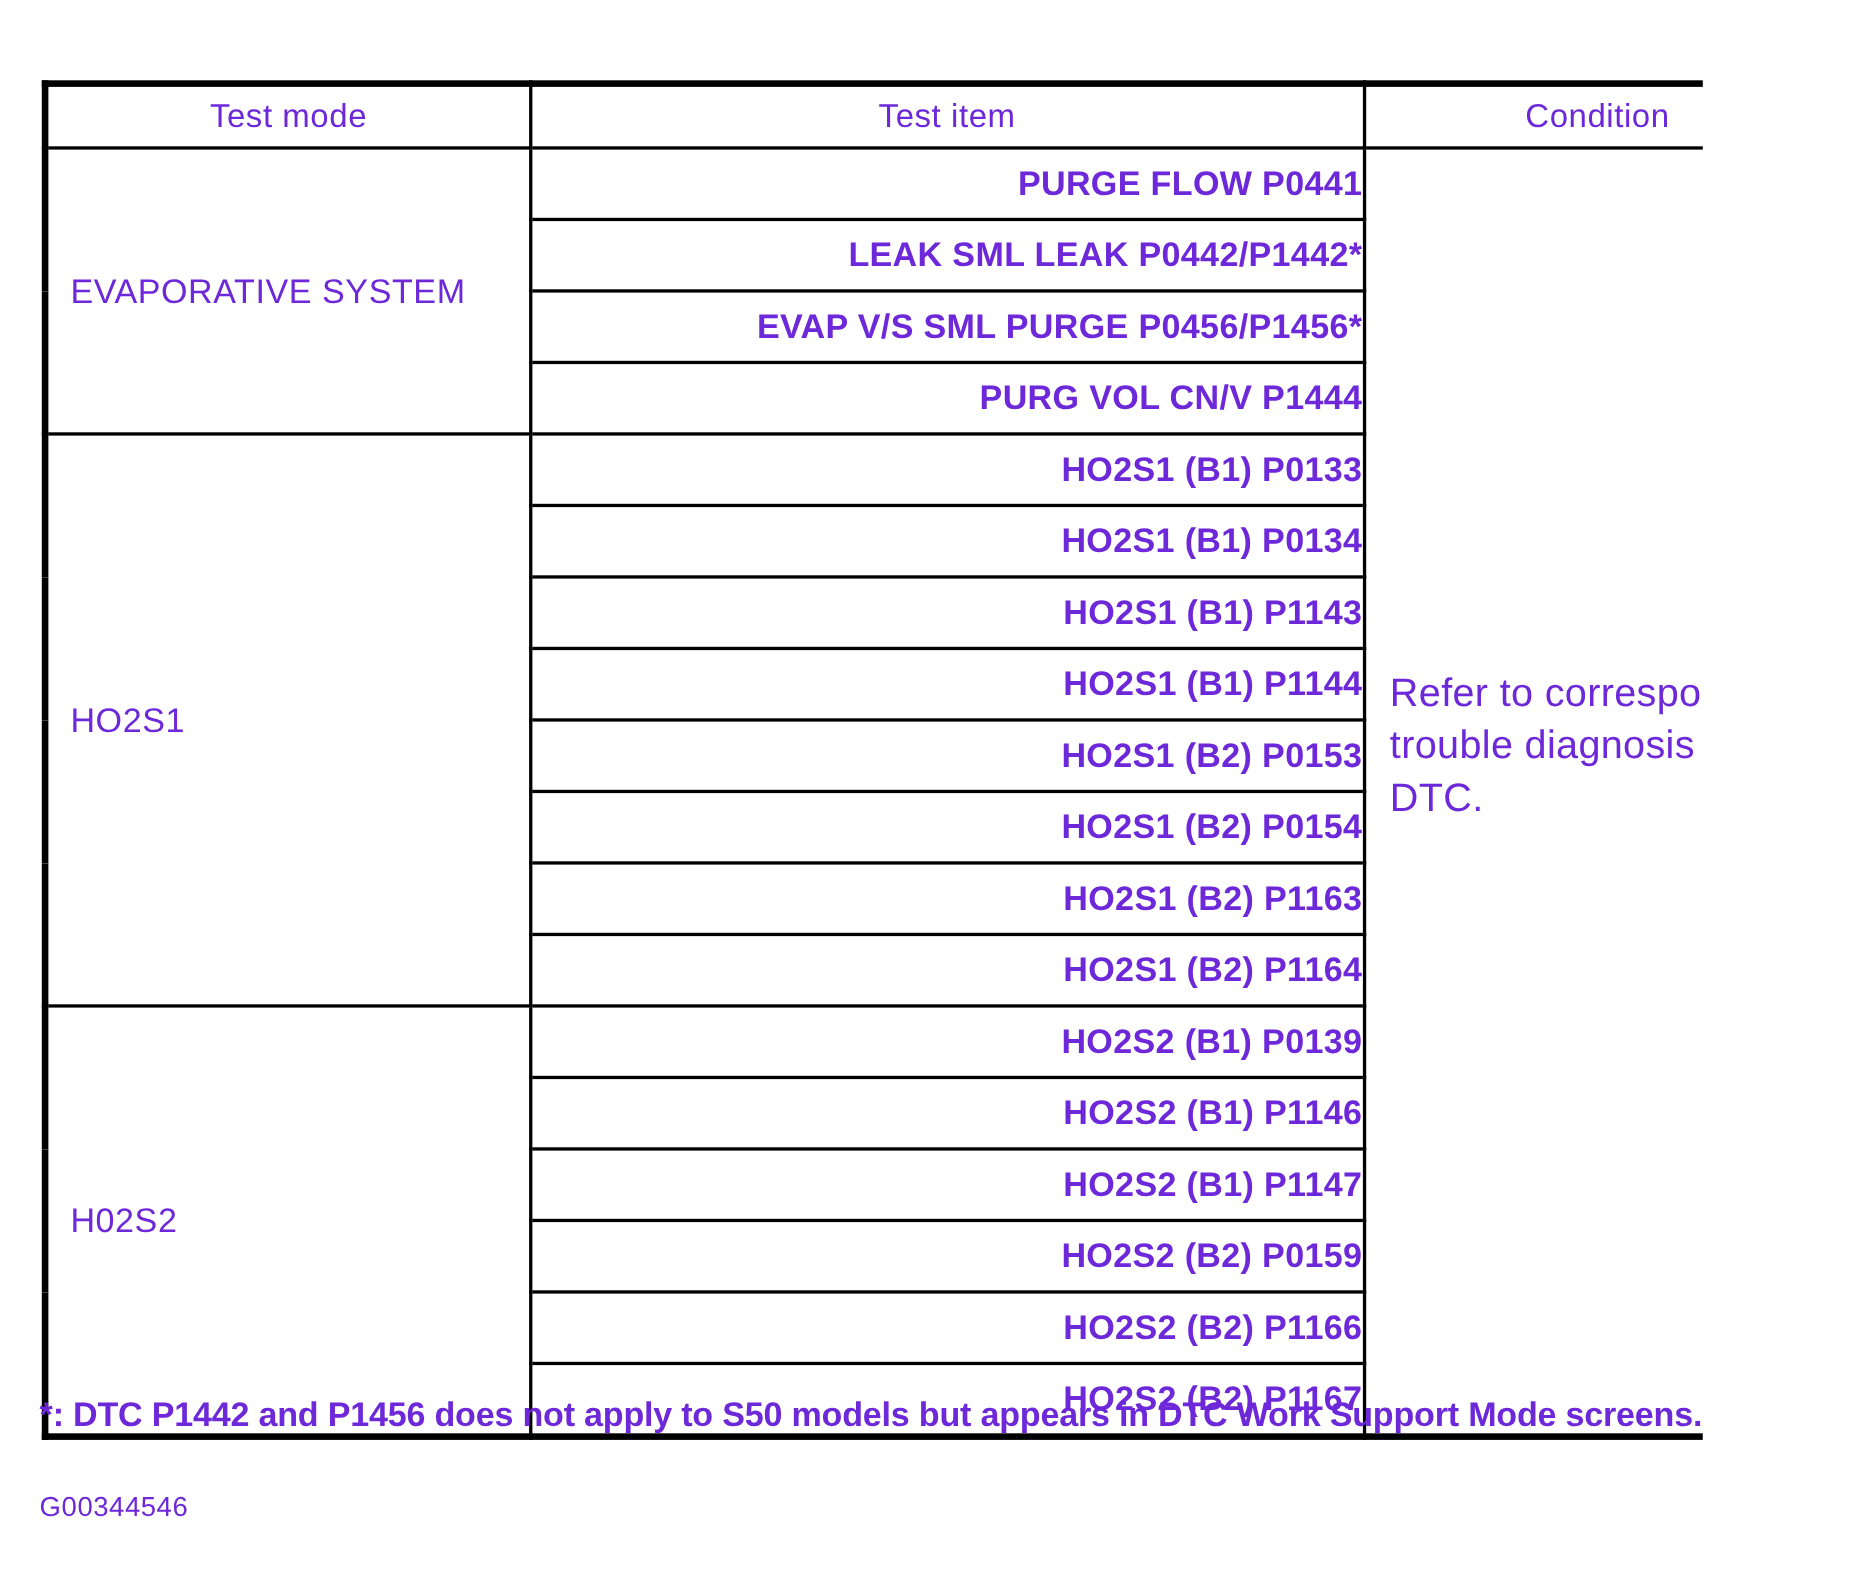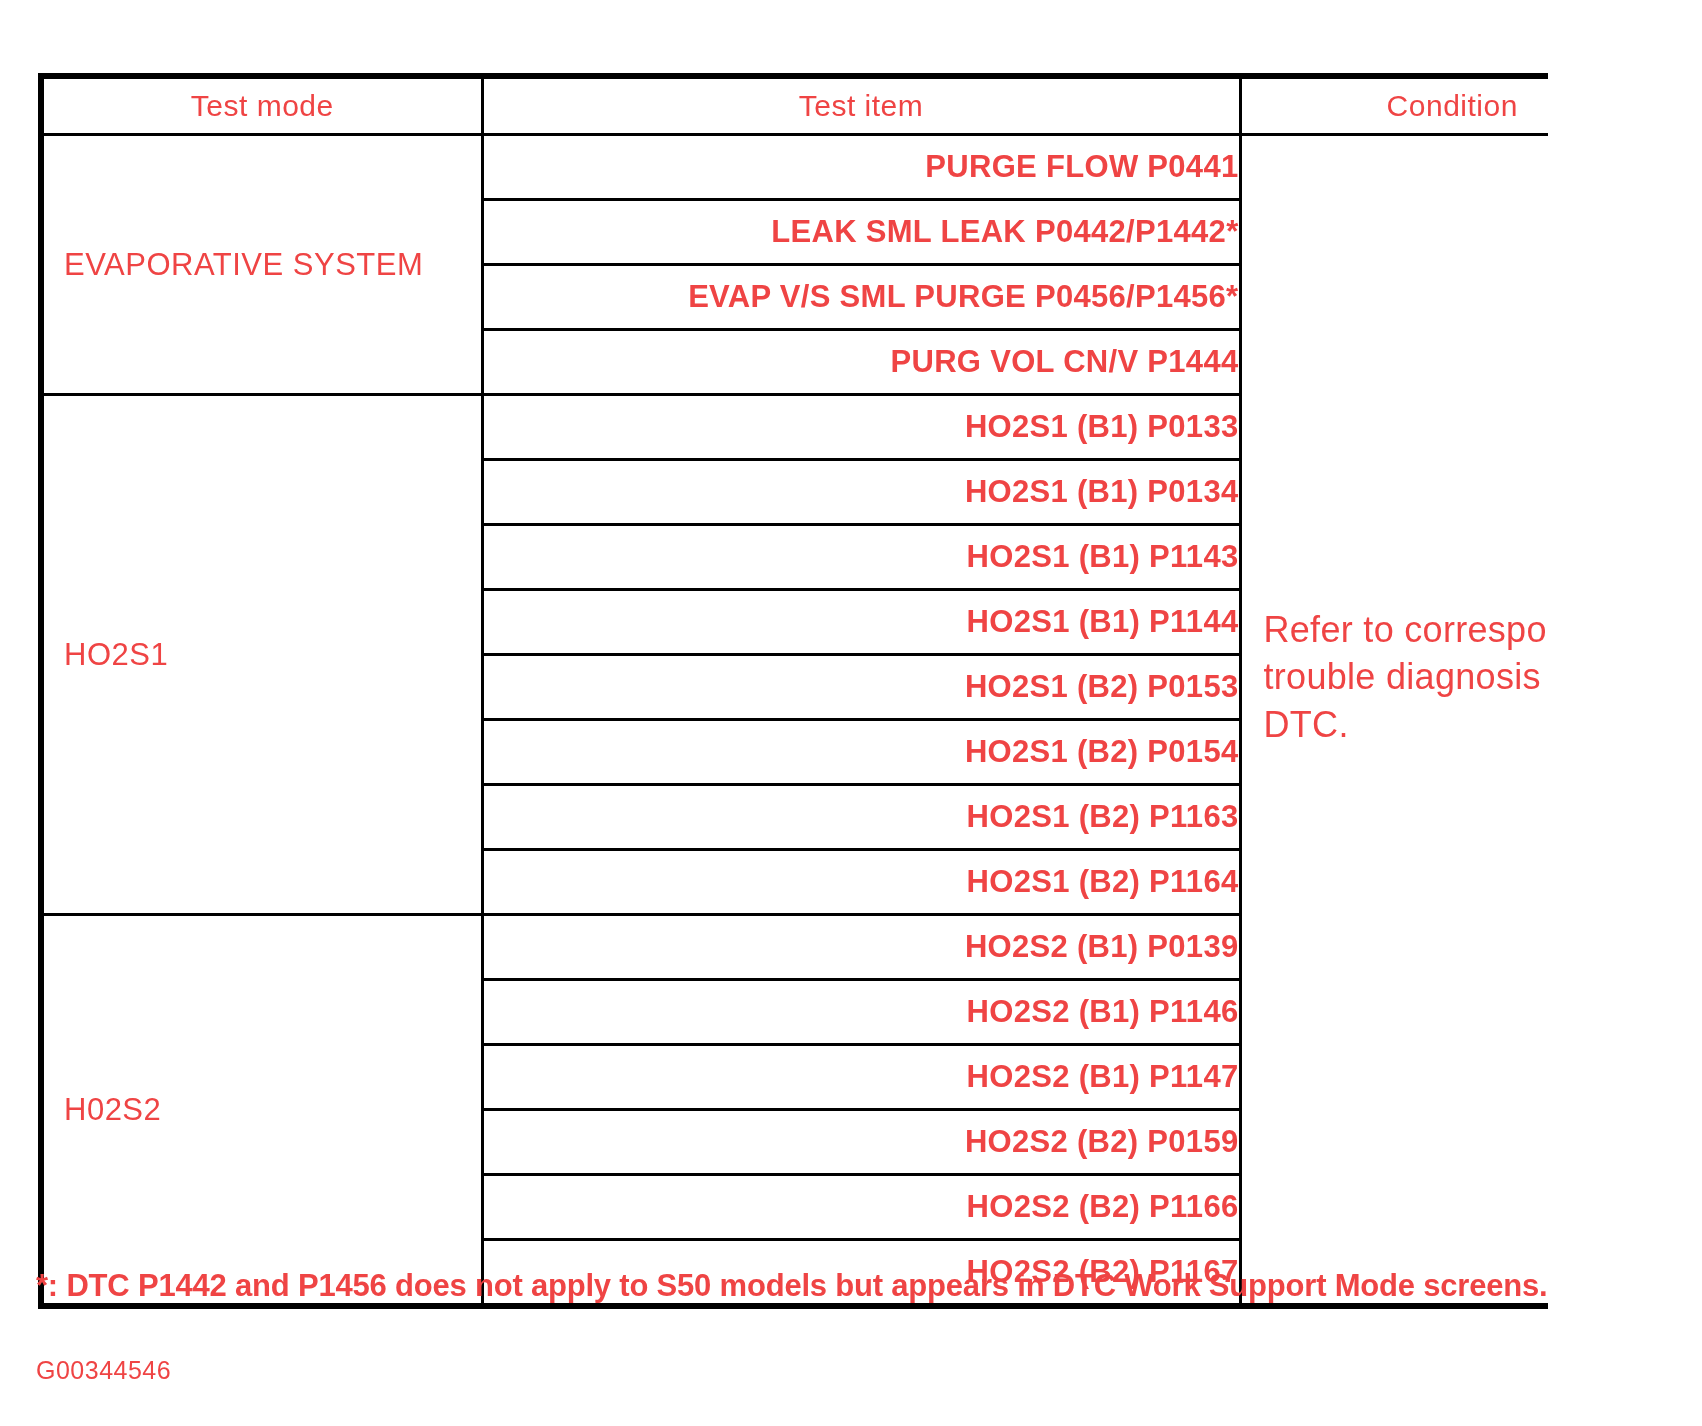--- a/index.html
+++ b/index.html
@@ -6,21 +6,21 @@
     margin: 0;
     padding: 0;
     background: #ffffff;
   }
   .page {
     position: relative;
     width: 1548px;
     height: 1426px;
     background: #ffffff;
     font-family: "Liberation Sans", sans-serif;
-    color: #ef4444;
+    color: #6d28d9;
     overflow: hidden;
     border-radius: 22px;
   }
   table.dtc-table {
     position: absolute;
     left: 38px;
     top: 73px;
     width: 1625px;
     border-collapse: collapse;
     table-layout: fixed;

